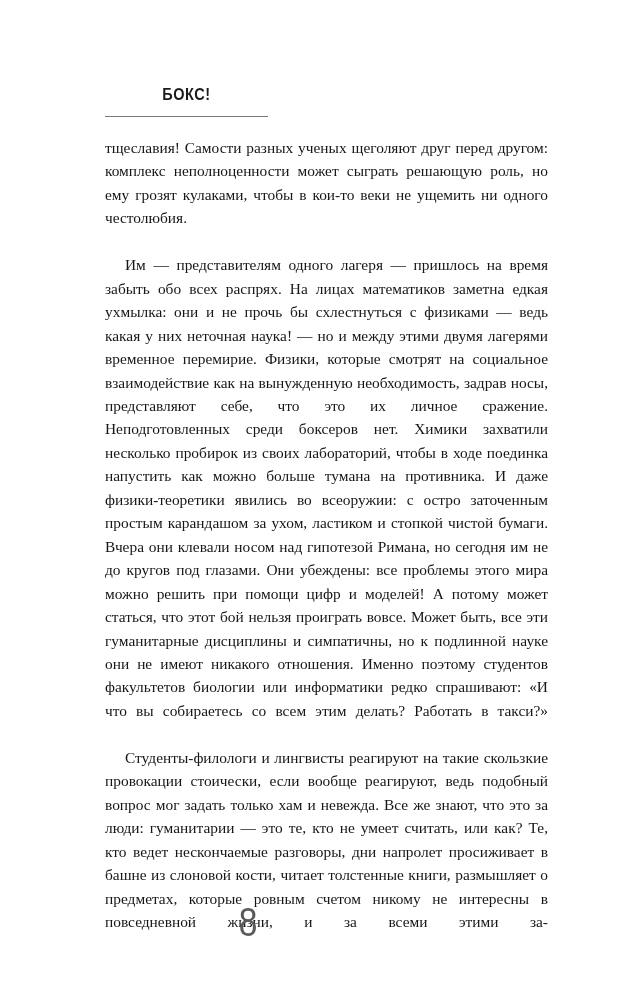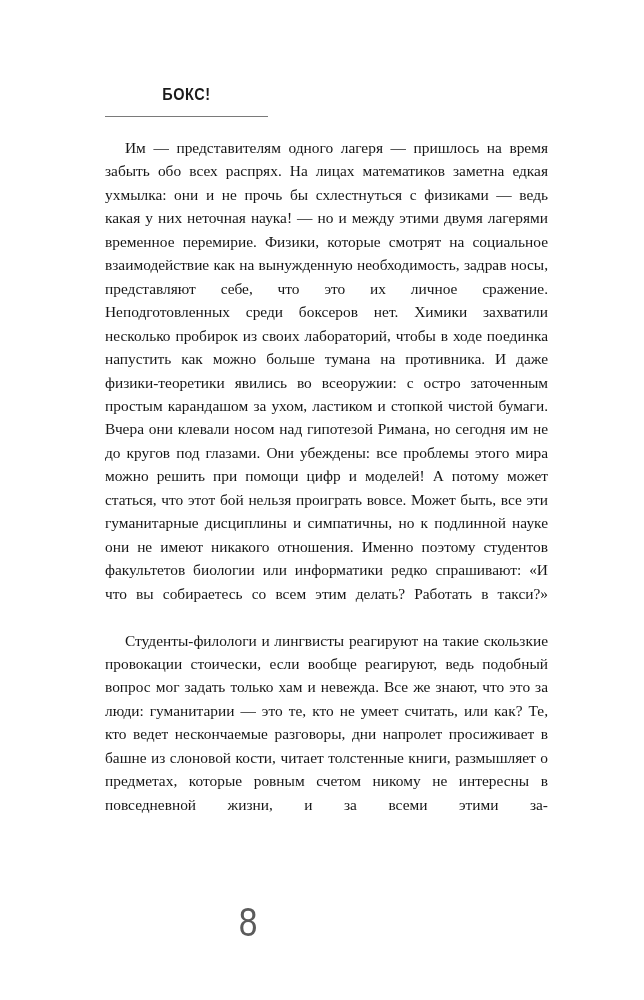--- a/index.html
+++ b/index.html
@@ -100,19 +100,20 @@
 </head>
 <body>
 
 <div class="page">
 
   <div class="running-head">БОКС!</div>
 
   <div class="head-rule"></div>
 
   <div class="textblock">
+    <p class="cont">тщеславия! Самости разных ученых щеголяют друг перед другом: комплекс неполноценности может сыграть решающую роль, но ему грозят кулаками, чтобы в кои-то веки не ущемить ни одного честолюбия.</p>
     <p>Им — представителям одного лагеря — пришлось на время забыть обо всех распрях. На лицах математиков заметна едкая ухмылка: они и не прочь бы схлестнуться с физиками — ведь какая у них неточная наука! — но и между этими двумя лагерями временное перемирие. Физики, которые смотрят на социальное взаимодействие как на вынужденную необходимость, задрав носы, представляют себе, что это их личное сражение. Неподготовленных среди боксеров нет. Химики захватили несколько пробирок из своих лабораторий, чтобы в ходе поединка напустить как можно больше тумана на противника. И даже физики-теоретики явились во всеоружии: с остро заточенным простым карандашом за ухом, ластиком и стопкой чистой бумаги. Вчера они клевали носом над гипотезой Римана, но сегодня им не до кругов под глазами. Они убеждены: все проблемы этого мира можно решить при помощи цифр и моделей! А потому может статься, что этот бой нельзя проиграть вовсе. Может быть, все эти гуманитарные дисциплины и симпатичны, но к подлинной науке они не имеют никакого отношения. Именно поэтому студентов факультетов биологии или информатики редко спрашивают: «И что вы собираетесь со всем этим делать? Работать в такси?»</p>
     <p>Студенты-филологи и лингвисты реагируют на такие скользкие провокации стоически, если вообще реагируют, ведь подобный вопрос мог задать только хам и невежда. Все же знают, что это за люди: гуманитарии — это те, кто не умеет считать, или как? Те, кто ведет нескончаемые разговоры, дни напролет просиживает в башне из слоновой кости, читает толстенные книги, размышляет о предметах, которые ровным счетом никому не интересны в повседневной жизни, и за всеми этими за-</p>
   </div>
 
   <div class="folio">8</div>
 
 </div>
 
 </body></html>

